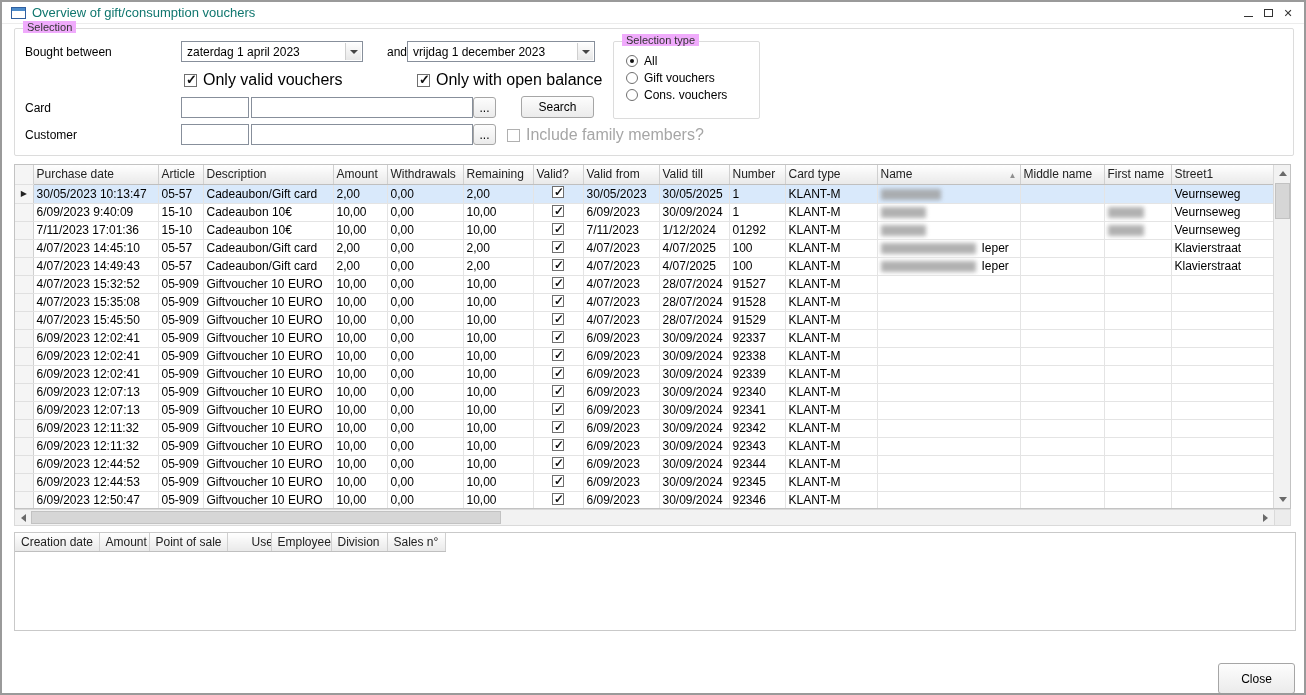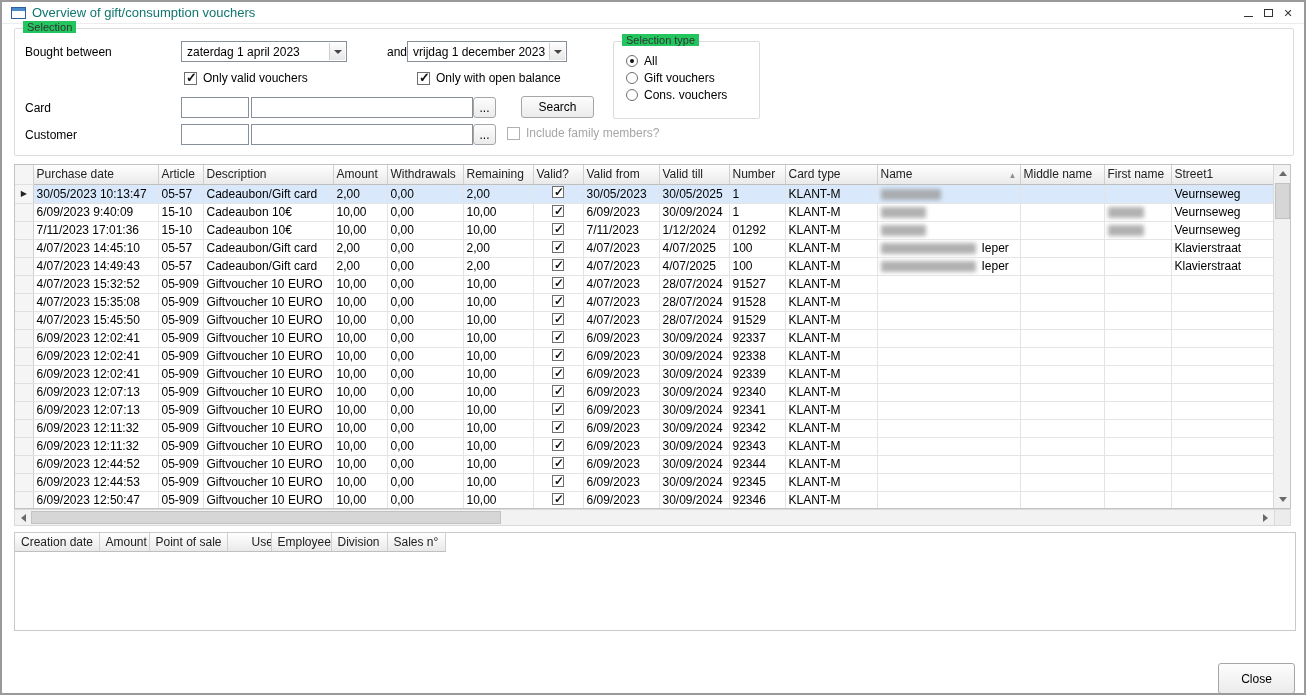--- a/index.html
+++ b/index.html
@@ -14,29 +14,29 @@
   .title-icon { position:absolute; left:9px; top:5px; width:15px; height:12px; border:1px solid #2f5fa0; background:#fff; }
   .title-icon::before { content:""; position:absolute; left:0; top:0; right:0; height:3px; background:#4d8ccb; }
   .title-text { position:absolute; left:30px; top:3px; font-size:13px; color:#0f766e; white-space:nowrap; }
   .win-controls { position:absolute; right:6px; top:3px; display:flex; }
   .wbtn { width:20px; height:16px; display:flex; align-items:center; justify-content:center; cursor:default; }
   .glyph-min { width:9px; height:1px; background:#333; margin-top:7px; }
   .glyph-max { width:9px; height:8px; border:1px solid #333; }
   .glyph-close { font-size:11px; color:#333; line-height:1; }
   
   .groupbox { position:absolute; border:1px solid #dcdcdc; border-radius:2px; background:#fff; }
-  .group-label { position:absolute; top:-8px; left:8px; background:#22c55e; padding:0 4px; font-size:11px; color:#333; white-space:nowrap; }
+  .group-label { position:absolute; top:-8px; left:8px; background:#f0abfc; padding:0 4px; font-size:11px; color:#333; white-space:nowrap; }
   .lbl { position:absolute; font-size:12px; color:#000; white-space:nowrap; }
   .combo { position:absolute; height:21px; background:#fff; border:1px solid #878f9b; }
   .combo-text { position:absolute; left:5px; top:3px; font-size:12px; white-space:nowrap; }
   .combo-btn { position:absolute; right:1px; top:1px; bottom:1px; width:16px; background:linear-gradient(#fdfdfd,#e7e7e7); border-left:1px solid #cfcfcf; display:flex; align-items:center; justify-content:center; }
   .arrow-down { width:0; height:0; border-left:4px solid transparent; border-right:4px solid transparent; border-top:4px solid #444; }
   .tbox { position:absolute; height:21px; border:1px solid #878f9b; background:#fff; font:12px "Liberation Sans", sans-serif; padding:0 3px; outline:none; }
   .btn { position:absolute; border:1px solid #a6a6a6; border-radius:3px; background:linear-gradient(#fdfdfd,#ebebeb); font:12px "Liberation Sans", sans-serif; color:#000; text-align:center; cursor:default; }
-  .checkbox { position:absolute; display:flex; align-items:center; gap:6px; font-size:12px; white-space:nowrap; cursor:default; }
+  .checkbox { position:absolute; display:flex; align-items:center; gap:6px; font-size:16px; white-space:nowrap; cursor:default; }
   .cb { position:relative; width:13px; height:13px; border:1px solid #6f6f6f; background:#fff; display:inline-block; flex:0 0 auto; }
   .cb.checked::after { content:"✓"; position:absolute; left:1px; top:-3px; font-size:13px; font-weight:bold; color:#111; }
   .cb.small { width:12px; height:12px; }
   .cb.small.checked::after { font-size:12px; top:-2px; left:1px; }
   .checkbox.disabled { color:#a6a6a6; }
   .checkbox.disabled .cb { border-color:#b0b0b0; }
   .radio-row { display:flex; align-items:center; gap:6px; font-size:12px; height:17px; white-space:nowrap; cursor:default; }
   .radio { position:relative; width:12px; height:12px; border:1px solid #6f6f6f; border-radius:50%; background:#fff; flex:0 0 auto; }
   .radio.selected::after { content:""; position:absolute; left:3px; top:3px; width:4px; height:4px; border-radius:50%; background:#111; }
   
@@ -98,30 +98,30 @@
           <span class="glyph-close">✕</span>
         </span>
     </span>
   </div>
 
   <div class="groupbox" style="left:12px; top:26px; width:1280px; height:128px;">
     <span class="group-label">Selection</span>
 
     <span class="lbl" style="left:10px; top:16px;">Bought between</span>
 
-    <div class="combo" style="left:166px; top:12px; width:166px;">
+    <div class="combo" style="left:166px; top:12px; width:182px;">
       <span class="combo-text">zaterdag 1 april 2023</span>
       <span class="combo-btn">
           <span class="arrow-down"></span>
         </span>
     </div>
 
     <span class="lbl" style="left:372px; top:16px;">and</span>
 
-    <div class="combo" style="left:392px; top:12px; width:160px;">
+    <div class="combo" style="left:392px; top:12px; width:188px;">
       <span class="combo-text">vrijdag 1 december 2023</span>
       <span class="combo-btn">
           <span class="arrow-down"></span>
         </span>
     </div>
 
     <div class="groupbox" style="left:598px; top:12px; width:147px; height:78px;">
       <span class="group-label">Selection type</span>
       <div id="selection-type-options" style="position:absolute; left:12px; top:10px;">
           <label class="radio-row">

